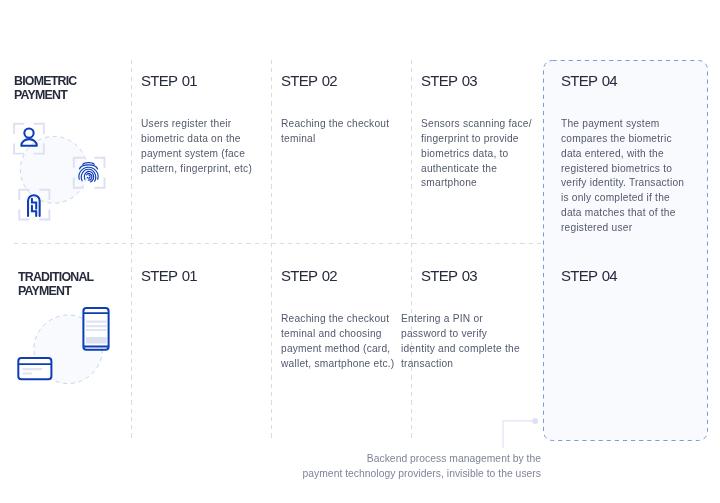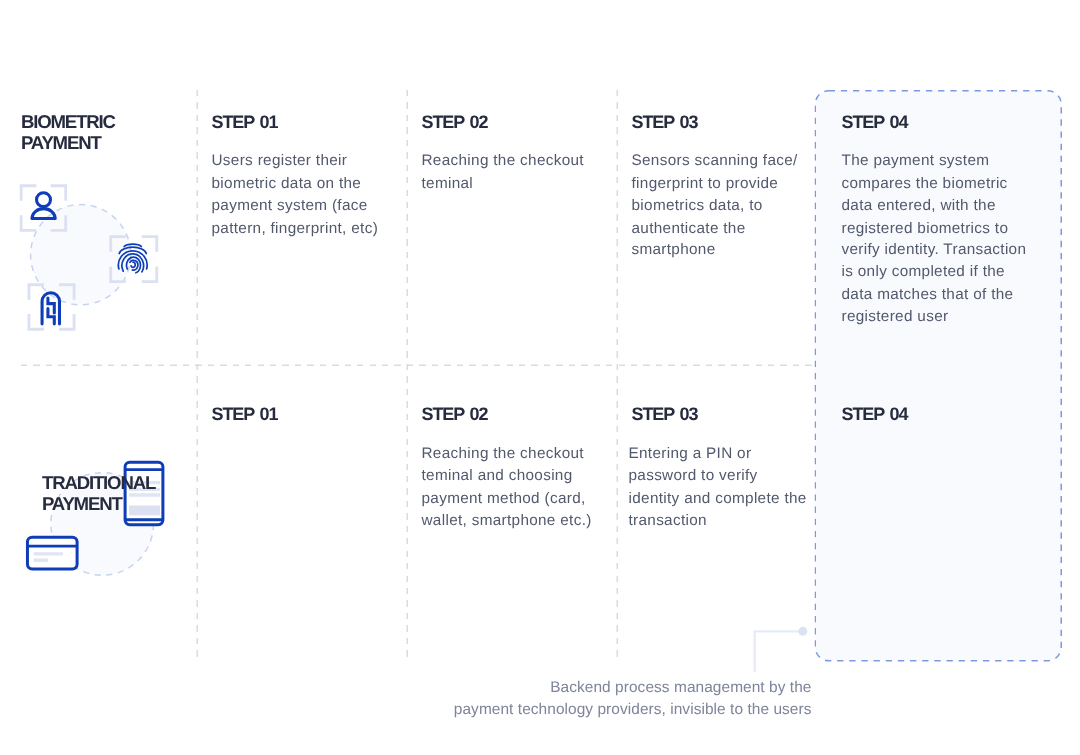--- a/index.html
+++ b/index.html
@@ -7,23 +7,23 @@
        -webkit-font-smoothing:antialiased;overflow:hidden;position:relative;}
   .stage{position:absolute;left:0;top:0;width:720px;height:388px;}
 
   .vdiv{position:absolute;width:1px;background-image:repeating-linear-gradient(to bottom,#d8dce2 0,#d8dce2 4.2px,transparent 4.2px,transparent 8.3px);}
   .hdiv{position:absolute;height:1px;background-image:repeating-linear-gradient(to right,#d8dce2 0,#d8dce2 4.2px,transparent 4.2px,transparent 8.3px);}
 
   .card4{position:absolute;left:543px;top:60px;}
 
   .rowlabel{position:absolute;font-size:12.4px;font-weight:700;color:#262b3d;
             letter-spacing:-0.78px;line-height:14.4px;white-space:pre;}
-  .stephead{position:absolute;font-size:12px;font-weight:700;color:#262b3d;letter-spacing:-0.72px;word-spacing:1.2px;
+  .stephead{position:absolute;font-size:15px;font-weight:400;color:#262b3d;letter-spacing:-0.72px;word-spacing:1.2px;
             line-height:12px;white-space:pre;}
-  .stepbody{position:absolute;font-size:10.2px;letter-spacing:0.22px;color:#52596d;line-height:14.85px;white-space:pre;}
+  .stepbody{position:absolute;font-size:10.2px;letter-spacing:0.22px;color:#52596d;line-height:14.85px;white-space:pre;margin-top:16px;}
   .footnote{position:absolute;font-size:10.3px;letter-spacing:0.04px;color:#7e8499;line-height:15.2px;text-align:right;white-space:pre;}
 
   .illus{position:absolute;overflow:visible;}
   .frame{fill:none;stroke:#dbe1f1;stroke-width:1.9;stroke-linecap:butt;}
   .acc{fill:none;stroke:#0e3db8;stroke-width:1.9;stroke-linecap:round;}
   .acc circle{fill:none;}
   .fp path{stroke-linecap:round;}
 </style>
 </head>
 <body>
@@ -116,33 +116,33 @@
   <div class="stephead" style="left:561px;top:75px;">STEP 04</div>
   <div class="stepbody" style="left:561px;top:101px;">The payment system
 compares the biometric
 data entered, with the
 registered biometrics to
 verify identity. Transaction
 is only completed if the
 data matches that of the
 registered user</div>
 
-  <div class="rowlabel" style="left:28px;top:270px;margin-top:45px;">TRADITIONAL
+  <div class="rowlabel" style="left:18px;top:270px;">TRADITIONAL
 PAYMENT</div>
 
   <div class="stephead" style="left:141px;top:270px;">STEP 01</div>
 
   <div class="stephead" style="left:281px;top:270px;">STEP 02</div>
   <div class="stepbody" style="left:281px;top:296px;">Reaching the checkout
 teminal and choosing
 payment method (card,
 wallet, smartphone etc.)</div>
 
   <div class="stephead" style="left:421px;top:270px;">STEP 03</div>
-  <div class="stepbody" style="left:419px;top:296px;">Entering a PIN or
+  <div class="stepbody" style="left:401px;top:296px;">Entering a PIN or
 password to verify
 identity and complete the
 transaction</div>
 
   <div class="stephead" style="left:561px;top:270px;">STEP 04</div>
 
   <div class="footnote" style="left:290px;top:450.5px;width:251px;">Backend process management by the
 payment technology providers, invisible to the users</div>
 
 </div>

